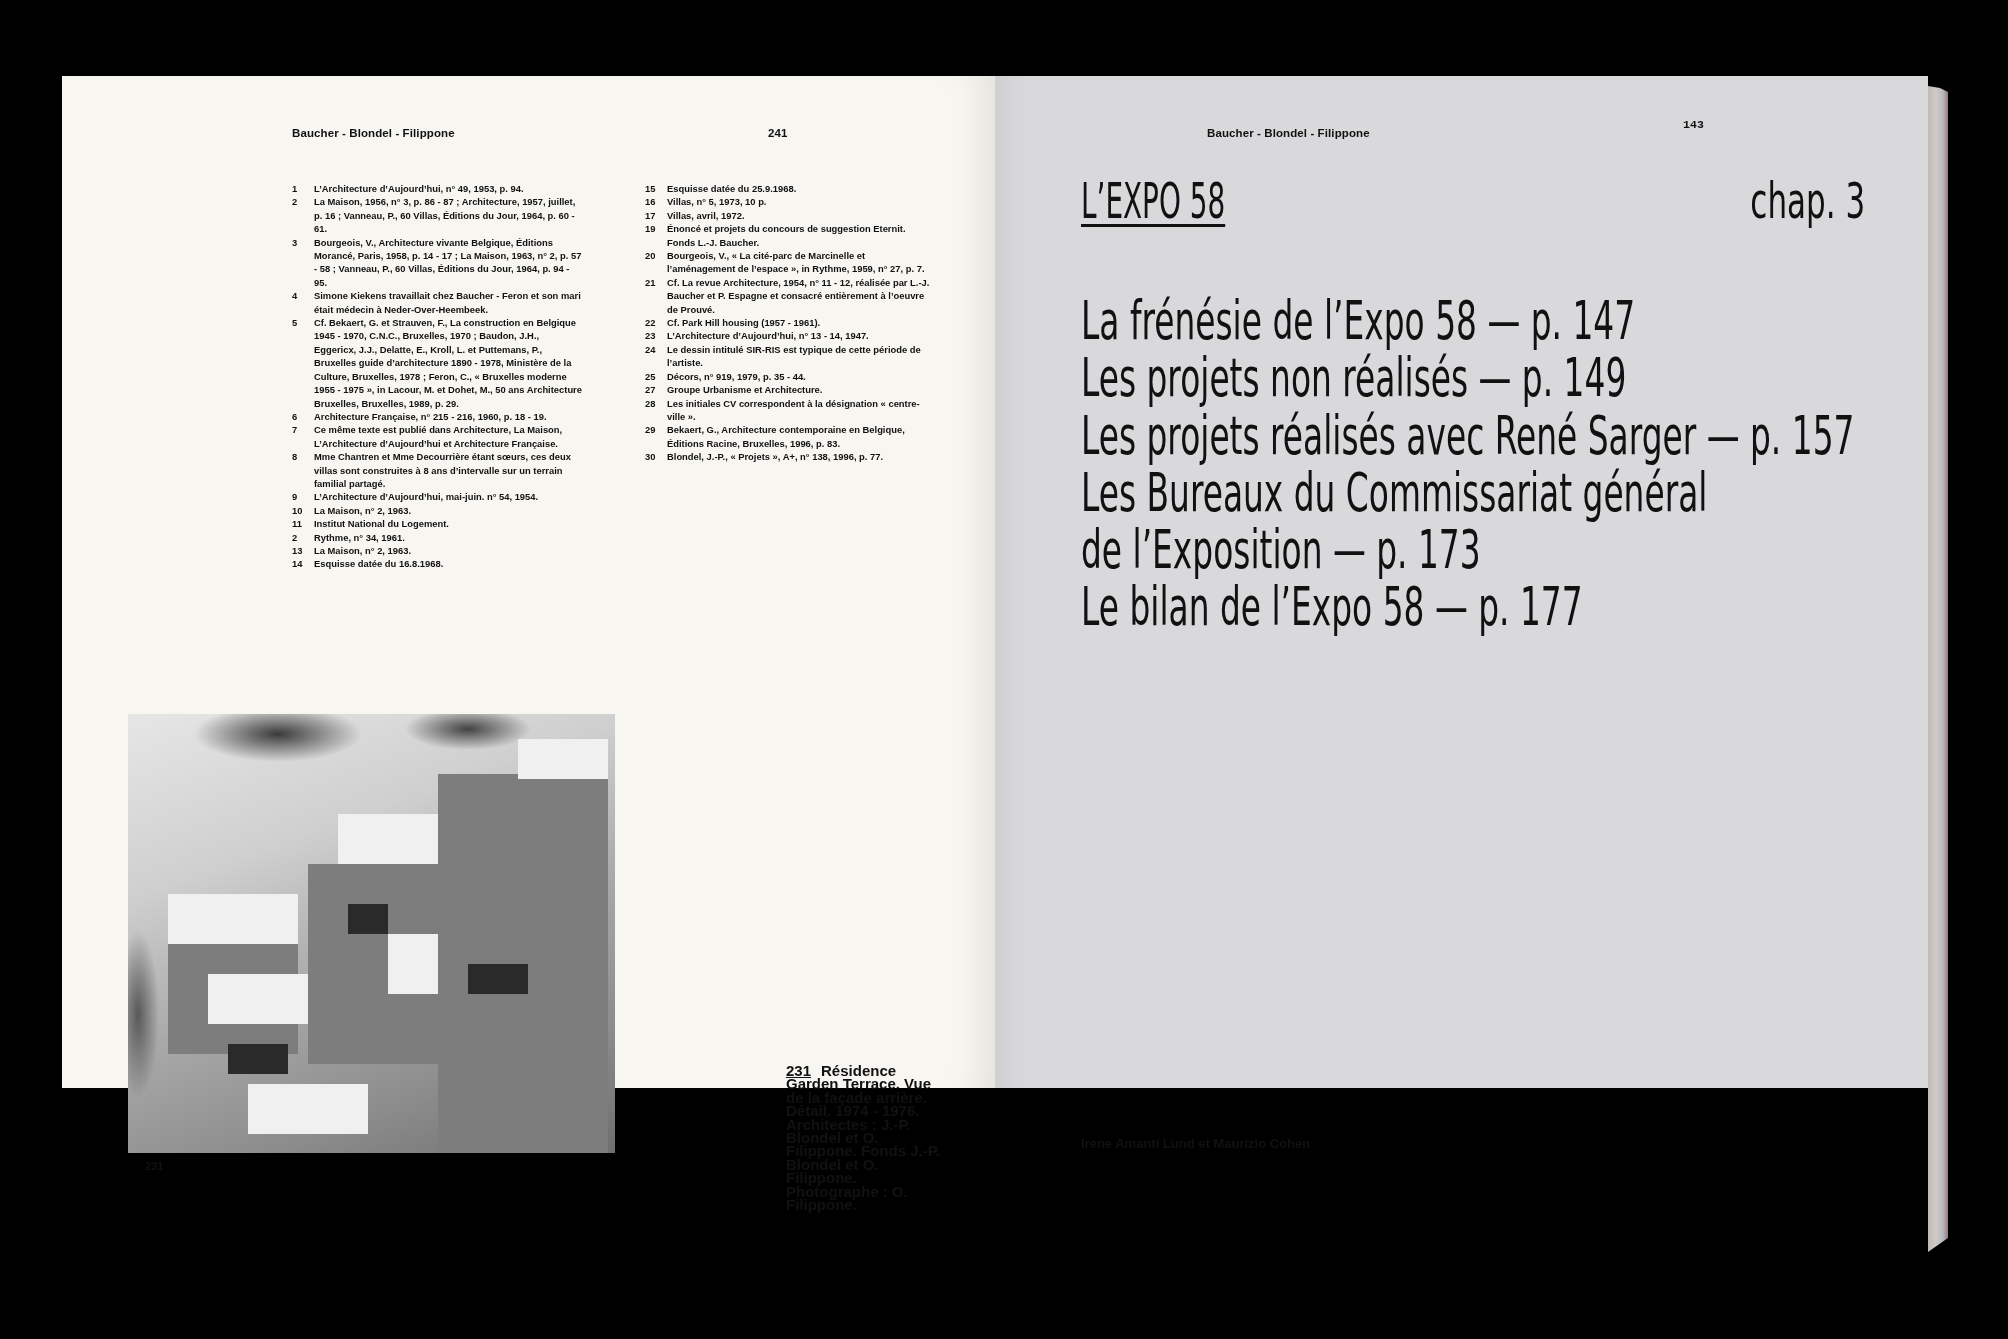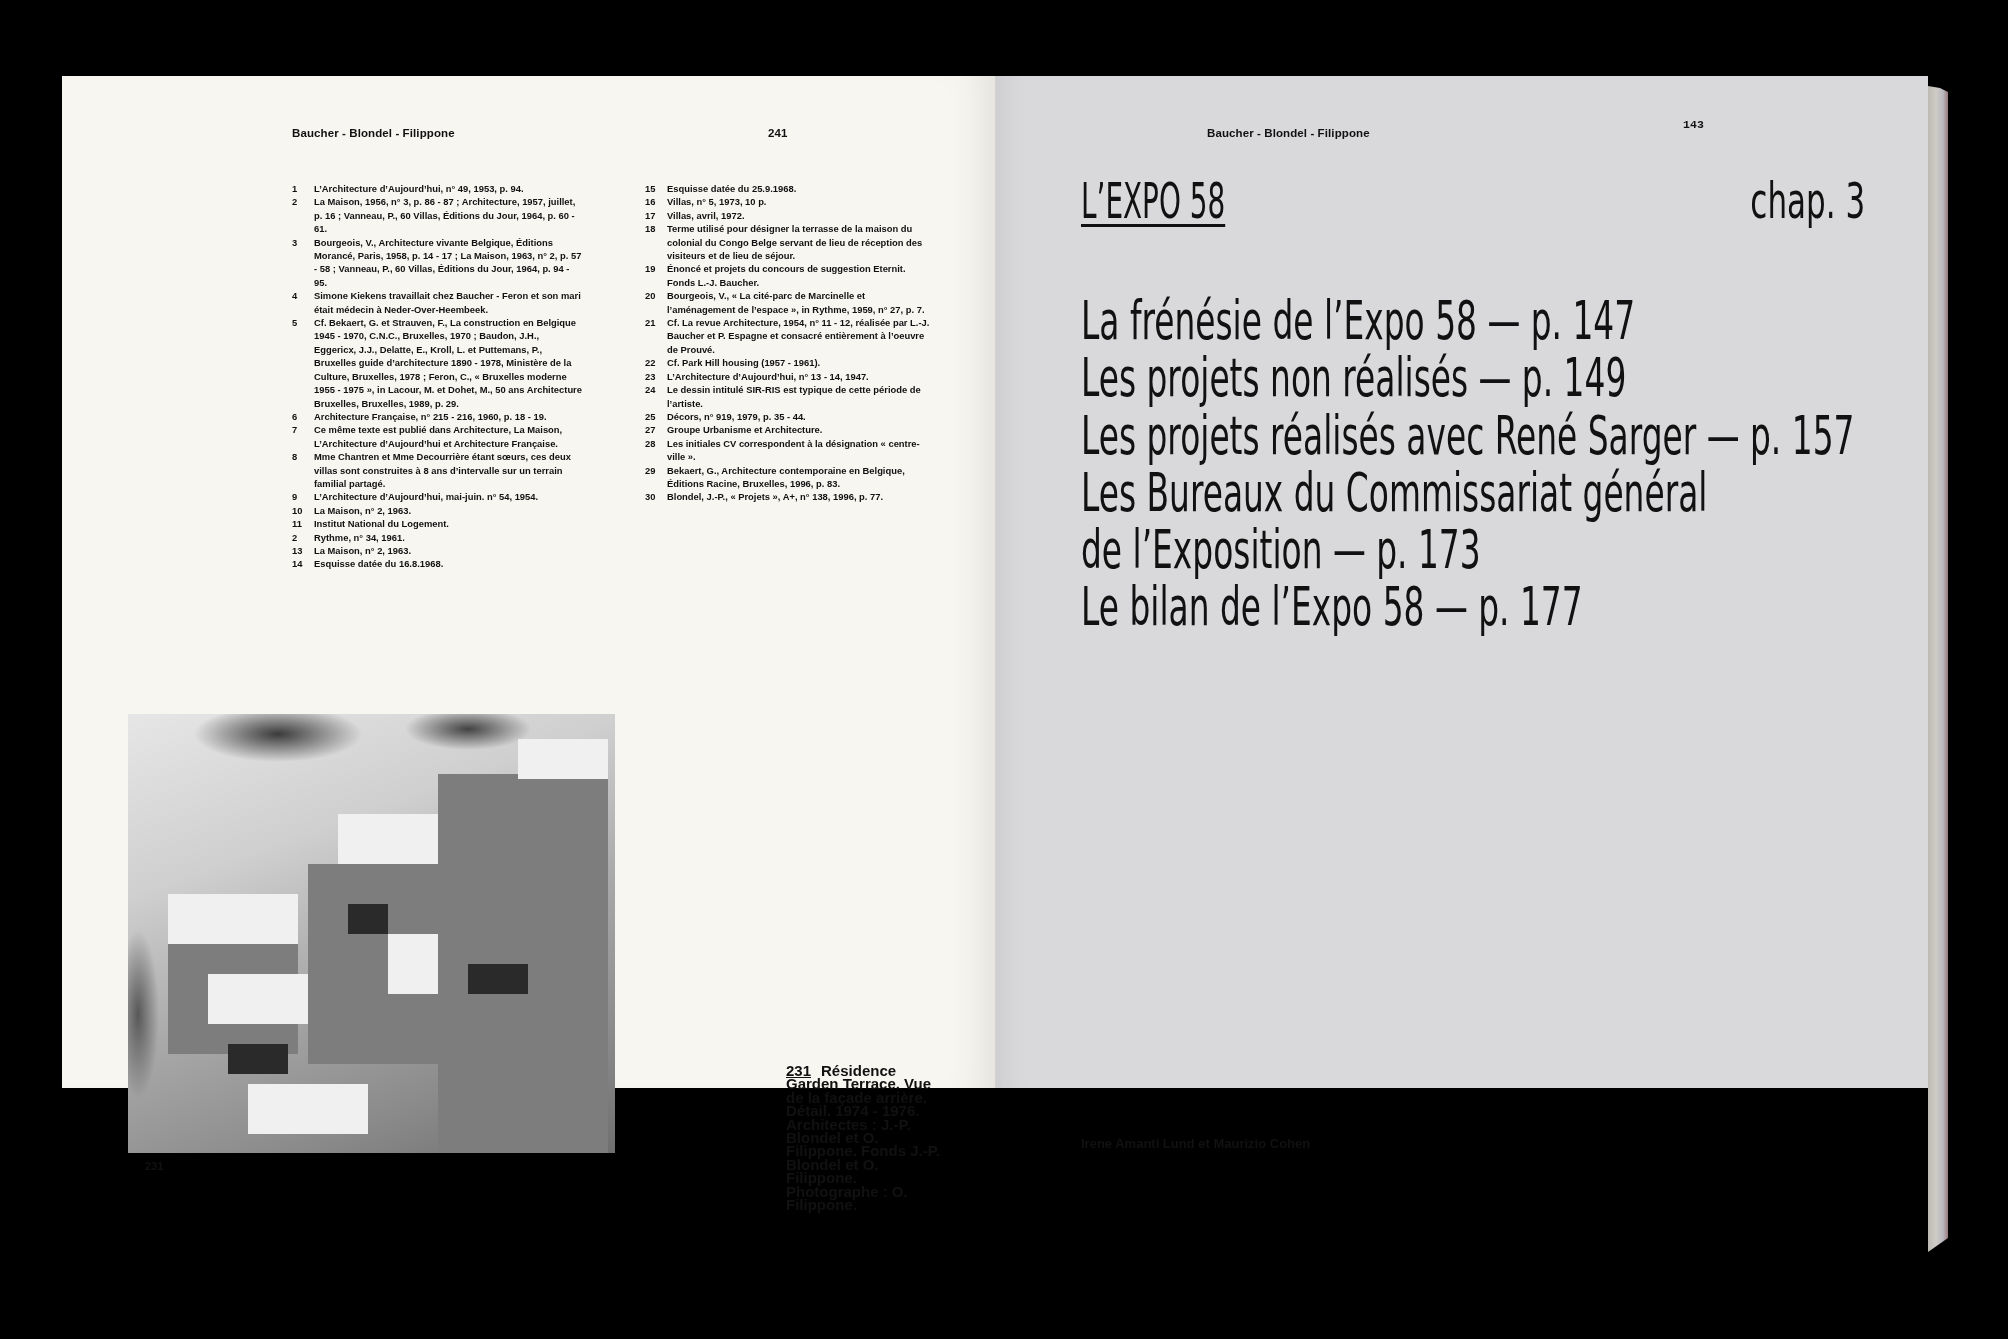--- a/index.html
+++ b/index.html
@@ -139,24 +139,20 @@
         <span class="num">15</span>
         <span class="txt">Esquisse datée du 25.9.1968.</span>
       </div>
     <div class="note">
         <span class="num">16</span>
         <span class="txt">Villas, n° 5, 1973, 10 p.</span>
       </div>
     <div class="note">
         <span class="num">17</span>
         <span class="txt">Villas, avril, 1972.</span>
-      </div>
-    <div class="note">
-        <span class="num">18</span>
-        <span class="txt">Terme utilisé pour désigner la terrasse de la maison du colonial du Congo Belge servant de lieu de réception des visiteurs et de lieu de séjour.</span>
       </div>
     <div class="note">
         <span class="num">19</span>
         <span class="txt">Énoncé et projets du concours de suggestion Eternit. Fonds L.-J. Baucher.</span>
       </div>
     <div class="note">
         <span class="num">20</span>
         <span class="txt">Bourgeois, V., « La cité-parc de Marcinelle et l’aménagement de l’espace », in Rythme, 1959, n° 27, p. 7.</span>
       </div>
     <div class="note">

